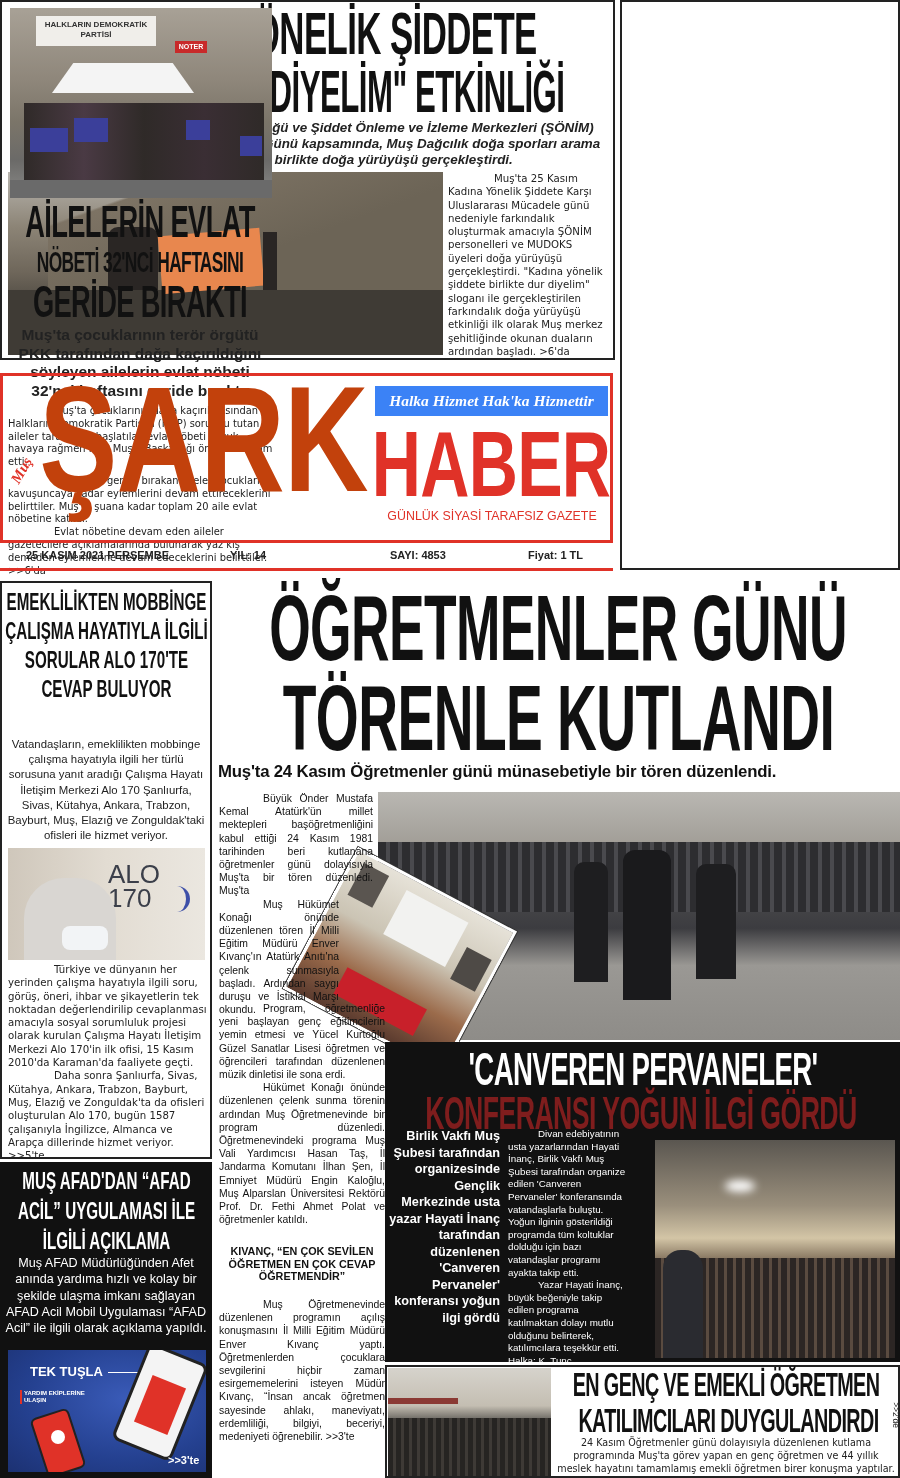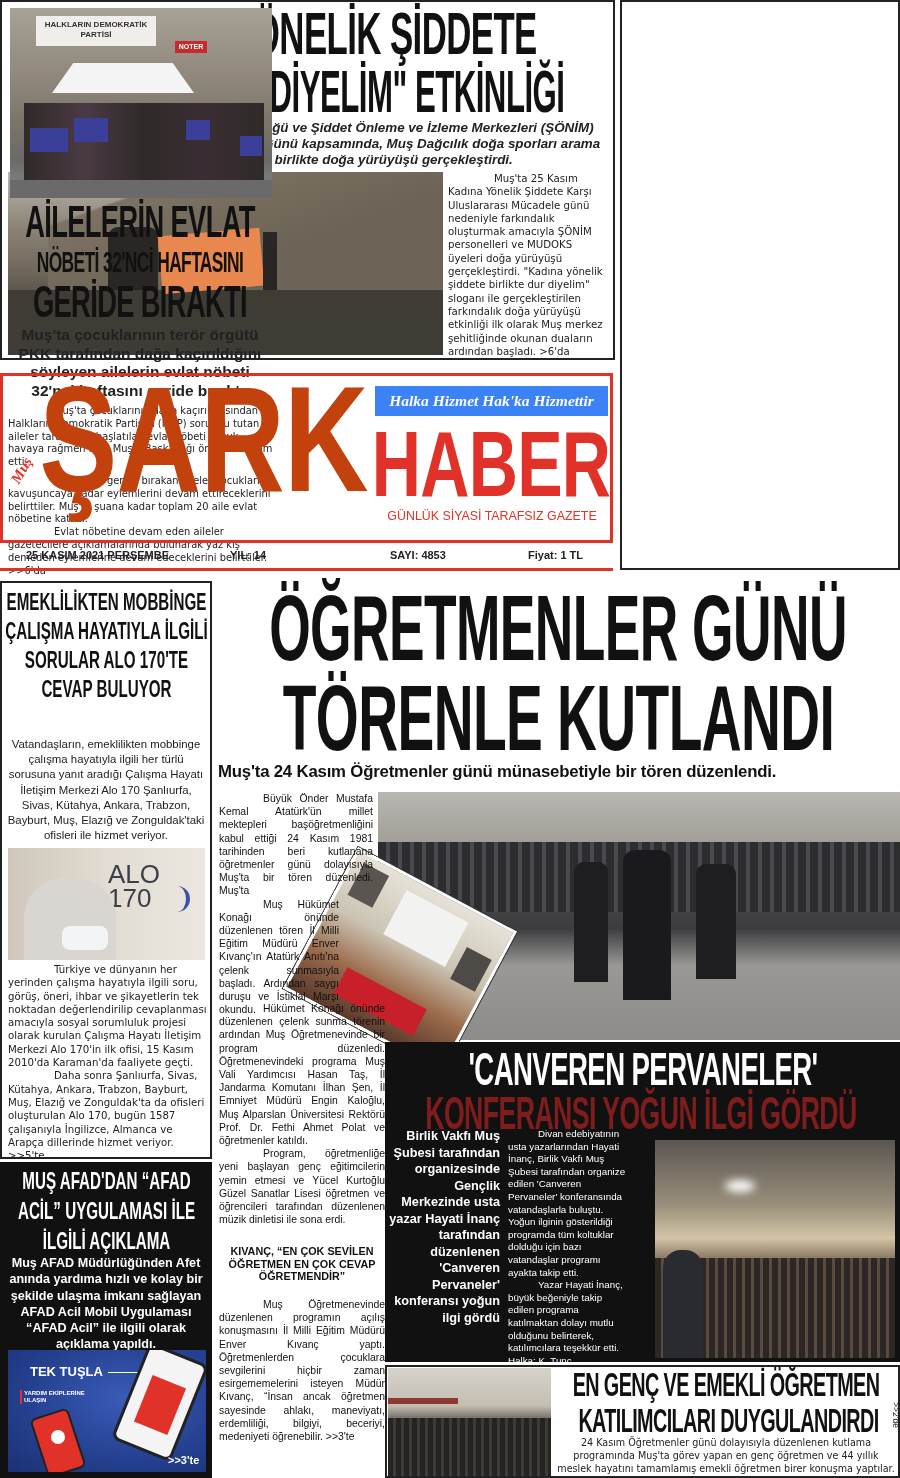--- a/index.html
+++ b/index.html
@@ -43,21 +43,21 @@
   
   #s3 { left: 0; top: 581px; width: 212px; height: 578px; border: 2px solid #222; }
   #s3-head { left: 4px; top: 588px; width: 204px; font-size: 23px; line-height: 29px; text-align: center; font-weight: 700; }
   #s3-sub { left: 4px; top: 737px; width: 204px; font-family: "Liberation Sans", sans-serif; font-size: 11.4px; line-height: 15.2px; text-align: center; color: #222; }
   #s3-photo { left: 8px; top: 848px; width: 197px; height: 112px; background: linear-gradient(90deg,#cfc7bb 0%,#e2dcd2 50%,#ebe7e0 100%); }
   #s3-body { left: 8px; top: 963px; width: 200px; }
 
   
   #s4 { left: 0; top: 1162px; width: 212px; height: 316px; background: #111; }
   #s4-head { left: 4px; top: 1166px; width: 204px; font-size: 23px; line-height: 30px; color: #fff; text-align: center; font-weight: 700; }
-  #s4-sub { left: 4px; top: 1255px; width: 204px; font-size: 12.6px; font-weight: 700; line-height: 16.3px; color: #fff; text-align: center; }
+  #s4-sub { left: 4px; top: 1255px; width: 204px; font-size: 12.6px; font-weight: 400; line-height: 16.3px; color: #fff; text-align: center; }
   #s4-img { left: 8px; top: 1350px; width: 198px; height: 122px; background: radial-gradient(ellipse at 60% 40%, #3a5bb8 0%, #24408f 60%, #1c3172 100%); }
 
   
   #main-h1 { left: 218px; top: 582px; width: 680px; font-size: 92px; height: 88px; }
   #main-h2 { left: 218px; top: 672px; width: 680px; font-size: 92px; height: 88px; }
   #main-sub { left: 218px; top: 762px; width: 680px; font-size: 16.8px; font-weight: 700; color: #111; letter-spacing: -0.2px; }
   #main-body1 { left: 219px; top: 792px; width: 154px; font-family: "Liberation Sans", sans-serif; font-size: 10.4px; line-height: 13.2px; text-align: justify; }
   #main-body2 { left: 219px; top: 1002px; width: 166px; font-family: "Liberation Sans", sans-serif; font-size: 10.4px; line-height: 13.2px; text-align: justify; }
   #main-crosshead { left: 219px; top: 1245px; width: 166px; font-family: "Liberation Sans", sans-serif; font-size: 10.8px; line-height: 12.6px; font-weight: 700; text-align: center; }
   #main-body3 { left: 219px; top: 1298px; width: 166px; font-family: "Liberation Sans", sans-serif; font-size: 10.4px; line-height: 13.2px; text-align: justify; }
@@ -173,22 +173,22 @@
   <div class="abs" style="left:10px;top:8px;width:28px;height:36px;background:#5a5550;"></div>
   <div class="abs" style="left:60px;top:12px;width:70px;height:50px;background:#f2f2f0;"></div>
   <div class="abs" style="left:140px;top:34px;width:28px;height:36px;background:#4e4a46;"></div>
   <div class="abs" style="left:44px;top:108px;width:90px;height:30px;background:#c8202a;"></div>
 </div>
 <div id="main-body1" class="abs">
   <div><span class="indent" style="display:inline-block;width:44px;"></span><span>Büyük Önder Mustafa Kemal Atatürk'ün millet mektepleri başöğretmenliğini kabul ettiği 24 Kasım 1981 tarihinden beri kutlanana öğretmenler günü dolayısıyla Muş'ta bir tören düzenledi. Muş'ta</span></div>
   <div style="width:120px;"><span style="display:inline-block;width:44px;"></span><span>Muş Hükümet Konağı önünde düzenlenen tören İl Milli Eğitim Müdürü Enver Kıvanç'ın Atatürk Anıtı'na çelenk sunmasıyla başladı. Ardından saygı duruşu ve İstiklal Marşı okundu.</span></div>
 </div>
 <div id="main-body2" class="abs">
+  <div><span style="display:inline-block;width:44px;"></span><span>Program, öğretmenliğe yeni başlayan genç eğitimcilerin yemin etmesi ve Yücel Kurtoğlu Güzel Sanatlar Lisesi öğretmen ve öğrencileri tarafından düzenlenen müzik dinletisi ile sona erdi.</span></div>
   <div><span style="display:inline-block;width:44px;"></span><span>Hükümet Konağı önünde düzenlenen çelenk sunma törenin ardından Muş Öğretmenevinde bir program düzenledi. Öğretmenevindeki programa Muş Vali Yardımcısı Hasan Taş, İl Jandarma Komutanı İlhan Şen, İl Emniyet Müdürü Engin Kaloğlu, Muş Alparslan Üniversitesi Rektörü Prof. Dr. Fethi Ahmet Polat ve öğretmenler katıldı.</span></div>
-  <div><span style="display:inline-block;width:44px;"></span><span>Program, öğretmenliğe yeni başlayan genç eğitimcilerin yemin etmesi ve Yücel Kurtoğlu Güzel Sanatlar Lisesi öğretmen ve öğrencileri tarafından düzenlenen müzik dinletisi ile sona erdi.</span></div>
 </div>
 <div id="main-crosshead" class="abs">KIVANÇ, “EN ÇOK SEVİLEN ÖĞRETMEN EN ÇOK CEVAP ÖĞRETMENDİR”</div>
 <div id="main-body3" class="abs"><span style="display:inline-block;width:44px;"></span><span>Muş Öğretmenevinde düzenlenen programın açılış konuşmasını İl Milli Eğitim Müdürü Enver Kıvanç yaptı. Öğretmenlerden çocuklara sevgilerini hiçbir zaman esirgememelerini isteyen Müdür Kıvanç, “İnsan ancak öğretmen sayesinde ahlakı, maneviyatı, erdemliliği, bilgiyi, beceriyi, medeniyeti öğrenebilir. &gt;&gt;3'te</span></div>
 
 <div id="s5" class="abs"></div>
 <div id="s5-h1" class="abs headline"><span class="cond" style="transform:scaleX(0.6);width:842px;margin-left:-168px;">'CANVEREN PERVANELER'</span></div>
 <div id="s5-h2" class="abs headline"><span class="cond" style="transform:scaleX(0.58);width:882px;margin-left:-185px;">KONFERANSI YOĞUN İLGİ GÖRDÜ</span></div>
 <div id="s5-lead" class="abs">Birlik Vakfı Muş Şubesi tarafından organizesinde Gençlik Merkezinde usta yazar Hayati İnanç tarafından düzenlenen 'Canveren Pervaneler' konferansı yoğun ilgi gördü</div>
 <div id="s5-body" class="abs">
   <div><span style="display:inline-block;width:30px;"></span><span>Divan edebiyatının usta yazarlarından Hayati İnanç, Birlik Vakfı Muş Şubesi tarafından organize edilen 'Canveren Pervaneler' konferansında vatandaşlarla buluştu. Yoğun ilginin gösterildiği programda tüm koltuklar dolduğu için bazı vatandaşlar programı ayakta takip etti.</span></div>

